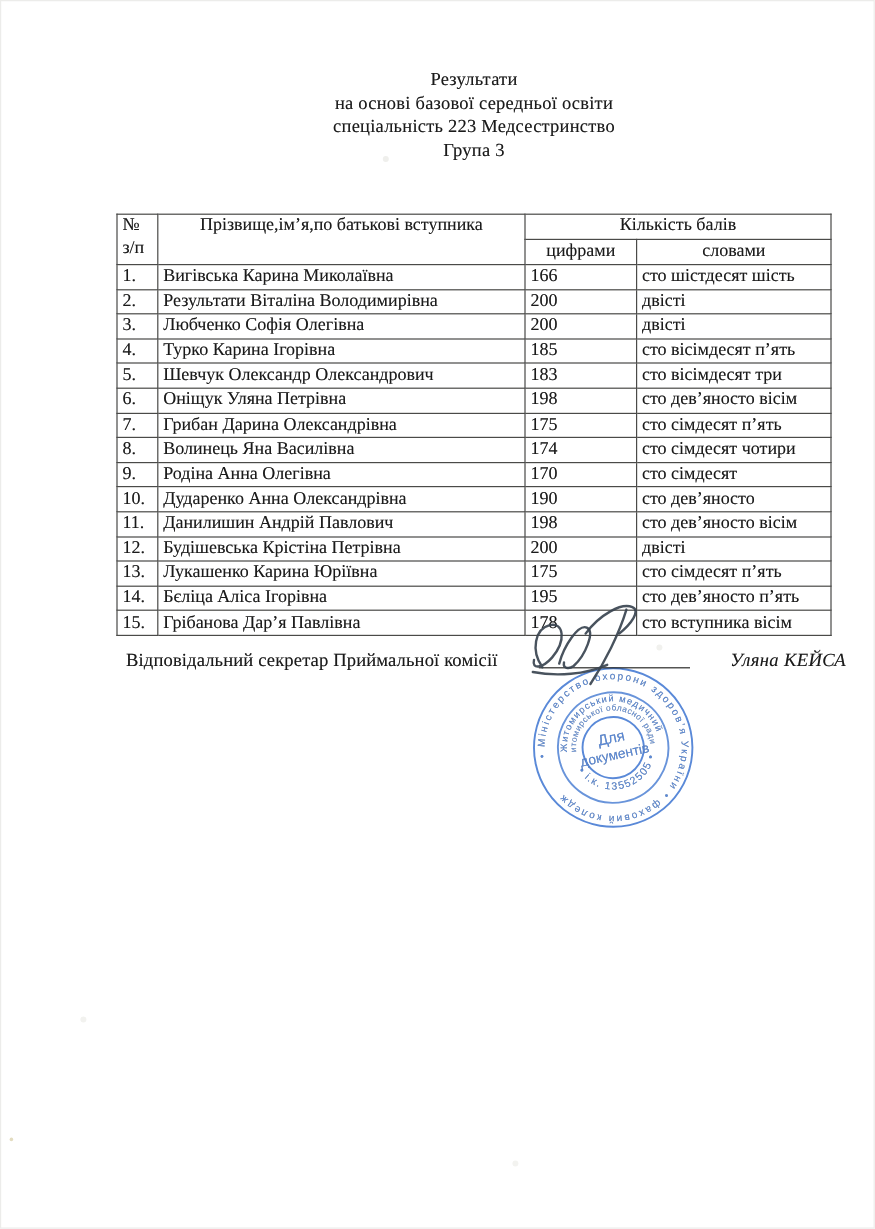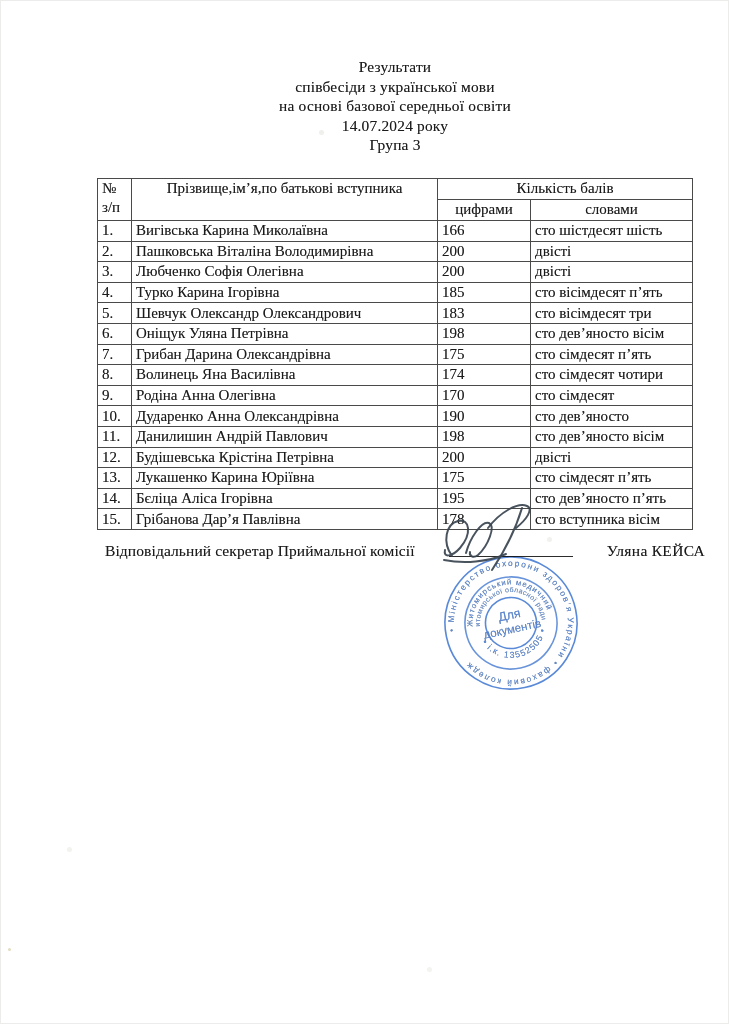--- a/index.html
+++ b/index.html
@@ -52,21 +52,21 @@
     position:absolute;left:105px;top:542px;width:600px;
     display:flex;align-items:baseline;
     font-size:15.5px;white-space:nowrap;gap:32px;
   }
   .sig-label{letter-spacing:.1px;}
   .sig-line{
     display:inline-block;width:127px;height:2px;
     border-bottom:1.4px solid #2c2c2a;
     align-self:flex-end;margin:0 1px 3px 2px;
   }
-  .sig-name{margin-left:1px;letter-spacing:.3px;}
+  .sig-name{margin-left:1px;letter-spacing:.3px;font-style:italic;}
   
   .signature-svg{
     position:absolute;left:430px;top:498px;z-index:3;
   }
   .signature-svg path{
     fill:none;stroke:#3a4450;stroke-width:2;
     stroke-linecap:round;opacity:.92;
   }
   
   .stamp-svg{
@@ -85,23 +85,22 @@
                60px -100px 0 1px #f2f2ef, 420px 20px 0 1px #f3f3f0;
   }
 </style>
 </head>
 <body>
 
 <div class="page">
 
   <div class="title-block">
     <div>Результати</div>
-    <div>співбесіди з української мови</div>
     <div>на основі базової середньої освіти</div>
-    <div>14.07.2024 року</div>
+    <div>спеціальність 223 Медсестринство</div>
     <div>Група 3</div>
   </div>
 
   <table class="results">
     <colgroup>
       <col style="width:34px">
         <col style="width:306px">
         <col style="width:93px">
         <col style="width:162px">
     </colgroup>
@@ -119,21 +118,21 @@
     <tbody>
     <tr>
       <td class="c-num">1.</td>
       <td class="c-name">Вигівська Карина Миколаївна</td>
       <td class="c-digits">166</td>
       <td class="c-words">сто шістдесят шість</td>
     </tr>
 
     <tr>
       <td class="c-num">2.</td>
-      <td class="c-name">Пашковська Віталіна Володимирівна</td>
+      <td class="c-name">Результати Віталіна Володимирівна</td>
       <td class="c-digits">200</td>
       <td class="c-words">двісті</td>
     </tr>
 
     <tr>
       <td class="c-num">3.</td>
       <td class="c-name">Любченко Софія Олегівна</td>
       <td class="c-digits">200</td>
       <td class="c-words">двісті</td>
     </tr>

